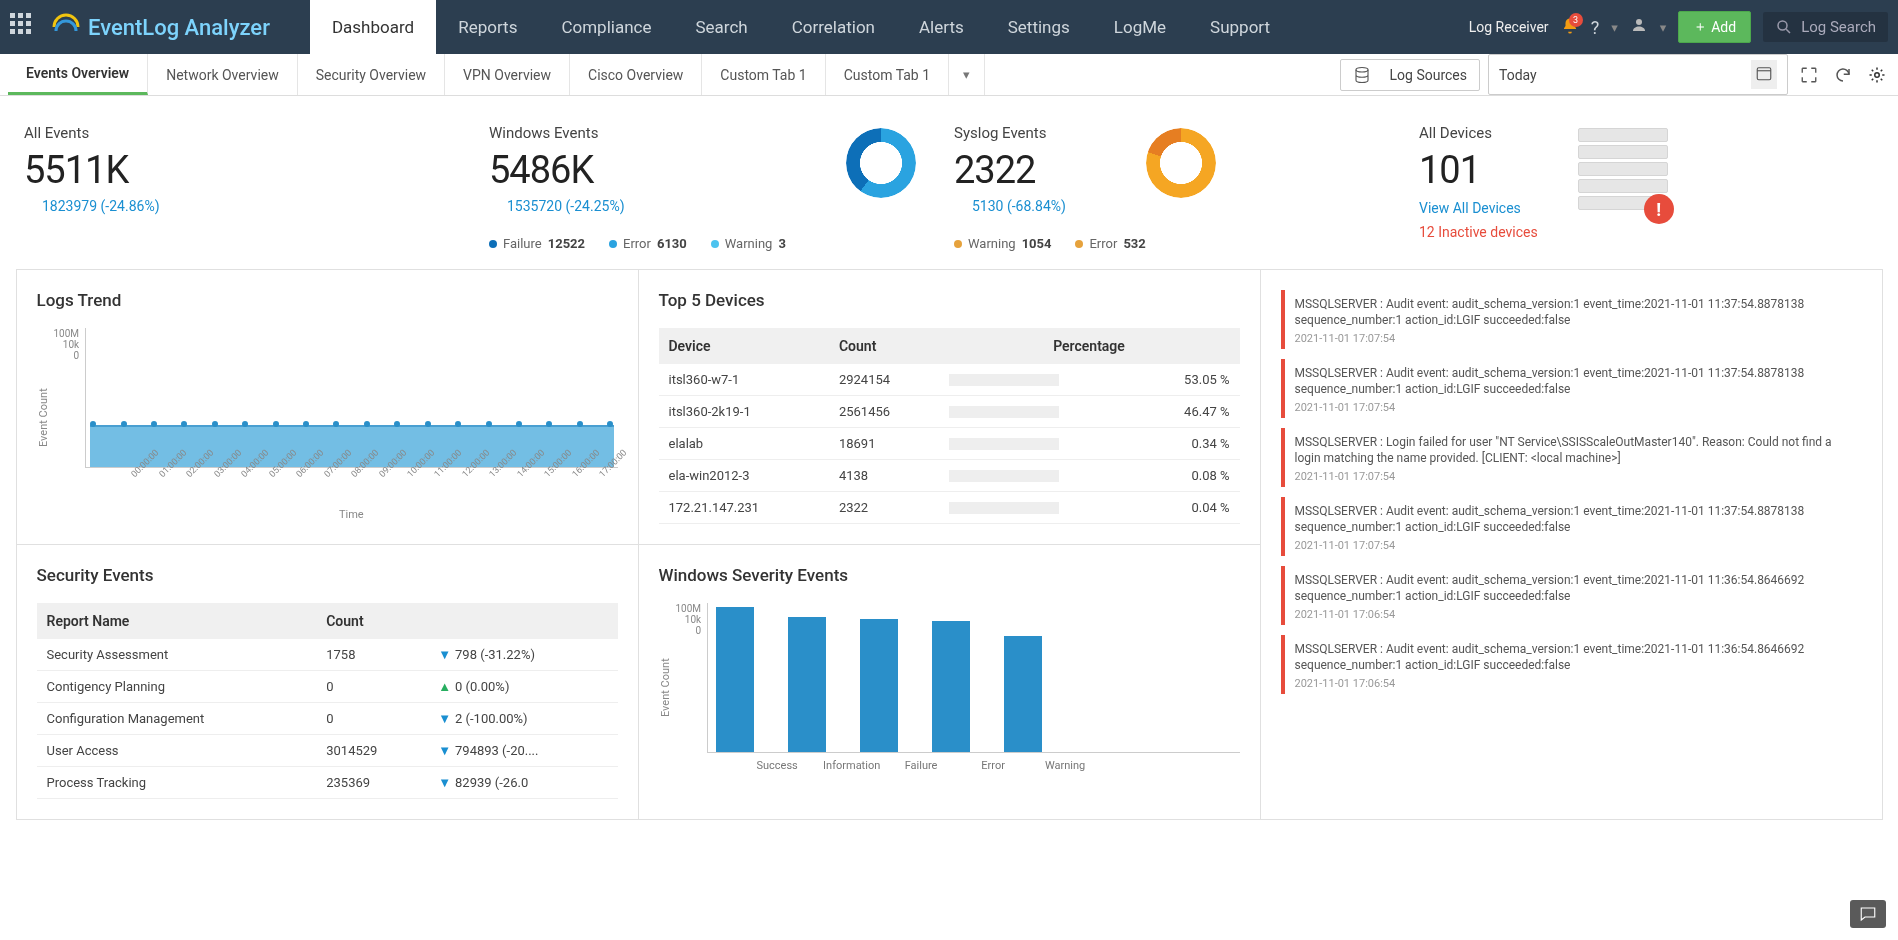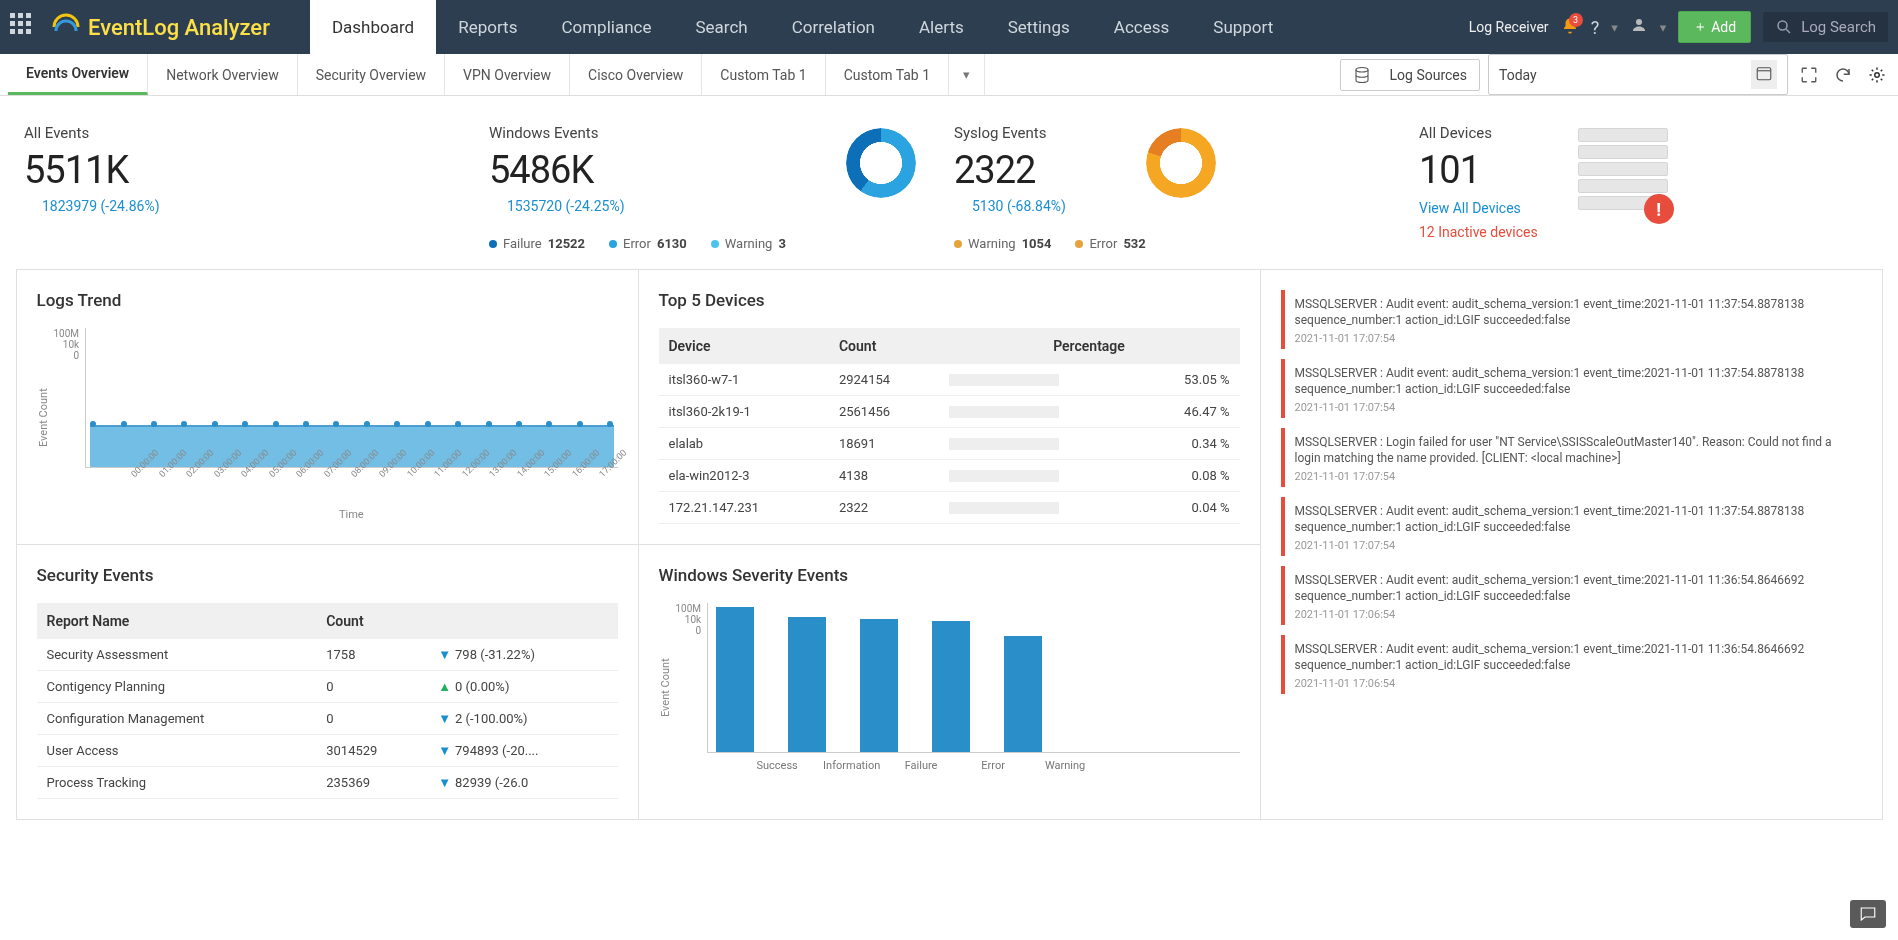--- a/index.html
+++ b/index.html
@@ -2,21 +2,21 @@
 <html><head>
 <meta charset="utf-8">
 <style>
 * { box-sizing: border-box; margin: 0; padding: 0; }
 body { font-family: -apple-system, BlinkMacSystemFont, "Segoe UI", Roboto, Arial, sans-serif; font-size: 13px; color: #333; background: #fff; width: 1898px; }
 
 .topnav { background: #2c3e50; color: #fff; height: 54px; display: flex; align-items: center; padding: 0 10px; }
 .apps-icon { width: 28px; height: 28px; margin-right: 12px; cursor: pointer; display: grid; grid-template-columns: repeat(3,5px); grid-template-rows: repeat(3,5px); gap: 3px; }
 .apps-icon span { background: #cfd6dc; width: 5px; height: 5px; }
 .logo { display: flex; align-items: center; margin-right: 40px; }
-.logo-text { font-size: 22px; font-weight: 500; color: #fde047; margin-left: 6px; }
+.logo-text { font-size: 22px; font-weight: 500; color: #7dd3fc; margin-left: 6px; }
 .logo-icon { width: 32px; height: 32px; position: relative; }
 .nav-tabs { display: flex; align-items: stretch; height: 54px; }
 .nav-tab { padding: 0 22px; display: flex; align-items: center; font-size: 17px; color: #cfd6dc; cursor: pointer; }
 .nav-tab.active { background: #fff; color: #333; }
 .top-right { margin-left: auto; display: flex; align-items: center; gap: 12px; }
 .log-receiver { font-size: 14px; color: #eee; }
 .bell-wrap { position: relative; cursor: pointer; }
 .bell-badge { position: absolute; top: -4px; right: -4px; background: #e74c3c; color: #fff; border-radius: 50%; width: 14px; height: 14px; font-size: 9px; display: flex; align-items: center; justify-content: center; }
 .add-btn { background: #5cb85c; color: #fff; padding: 6px 14px; border-radius: 2px; font-size: 14px; cursor: pointer; display: flex; align-items: center; gap: 4px; border:1px solid #4ca84c;}
 .log-search { background: rgba(0,0,0,0.18); padding: 6px 12px; border-radius: 2px; display: flex; align-items: center; gap: 8px; color: #aab; font-size: 15px; cursor: text; }
@@ -110,21 +110,21 @@
     <span class="logo-text">EventLog Analyzer</span>
   </div>
   <div class="nav-tabs">
     <div class="nav-tab active">Dashboard</div>
     <div class="nav-tab">Reports</div>
     <div class="nav-tab">Compliance</div>
     <div class="nav-tab">Search</div>
     <div class="nav-tab">Correlation</div>
     <div class="nav-tab">Alerts</div>
     <div class="nav-tab">Settings</div>
-    <div class="nav-tab">Access</div>
+    <div class="nav-tab">LogMe</div>
     <div class="nav-tab">Support</div>
   </div>
   <div class="top-right">
     <span class="log-receiver">Log Receiver</span>
     <div class="bell-wrap">
       <svg class="ic" viewBox="0 0 24 24">
           <path d="M12 2a6 6 0 0 0-6 6v4l-2 3v1h16v-1l-2-3V8a6 6 0 0 0-6-6zm0 20a2.5 2.5 0 0 0 2.5-2.5h-5A2.5 2.5 0 0 0 12 22z" fill="#f39c12"></path>
         </svg>
       <span class="bell-badge">3</span>
     </div>

